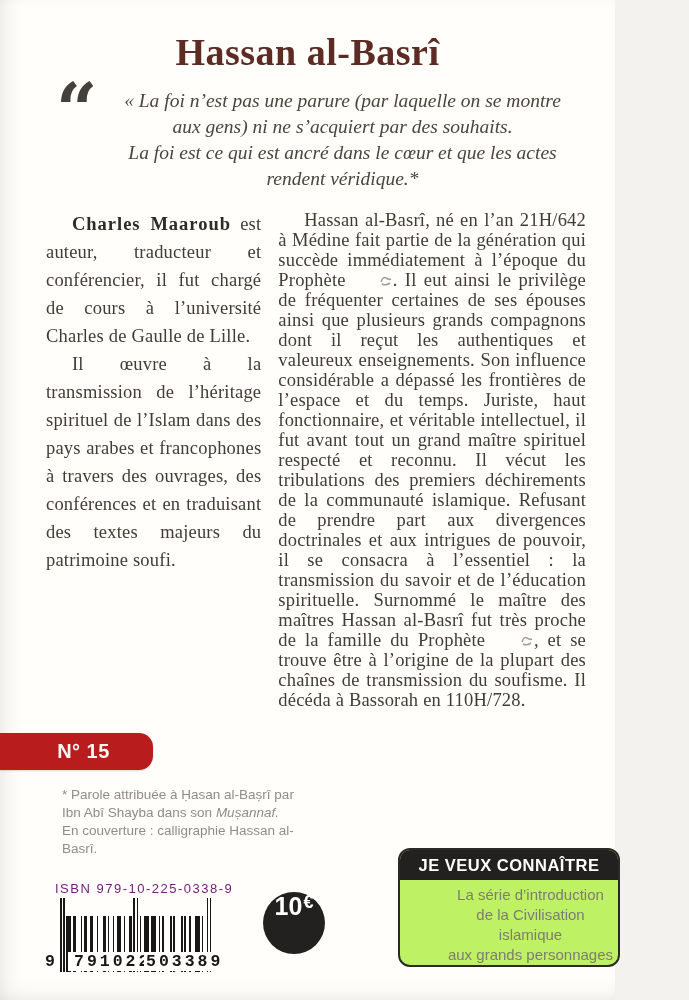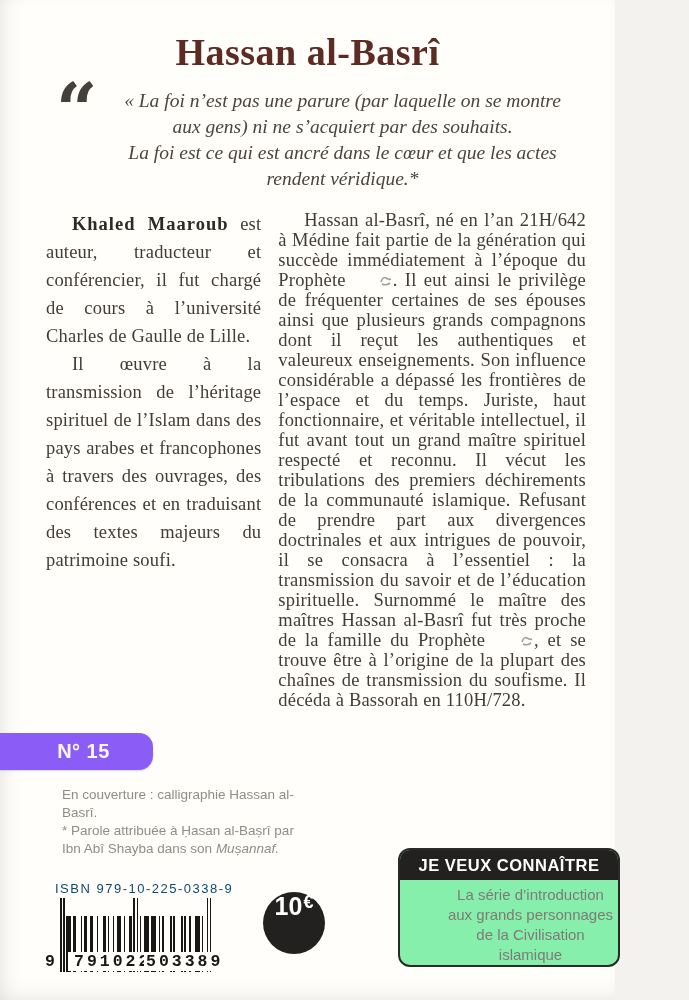--- a/index.html
+++ b/index.html
@@ -18,33 +18,33 @@
               line-height:26px;color:#4a453e;white-space:pre-line;}
   
   .columns{display:flex;align-items:flex-start;margin:18px 29px 0 46px;gap:17px;}
   .col-left{width:247px;font-size:18.5px;line-height:28px;color:#413c35;text-align:justify;letter-spacing:.2px;}
   .col-right{width:353px;font-size:18.5px;line-height:20px;color:#413c35;text-align:justify;letter-spacing:.2px;}
   .col-left p,.col-right p{margin:0;text-indent:1.4em;}
   .col-left p + p{margin-top:0;}
   .lead{font-weight:bold;color:#2e2a24;letter-spacing:1px;}
   .calli{display:inline-block;vertical-align:baseline;opacity:.85;}
   
-  .badge{position:absolute;left:0;top:733px;width:153px;height:37px;background:#8b5cf6;
+  .badge{position:absolute;left:0;top:733px;width:153px;height:37px;background:#b91c1c;
          border-radius:0 14px 14px 0;display:flex;align-items:center;justify-content:center;
          box-shadow:0 1px 2px rgba(0,0,0,.15);}
   .badge span{font-family:"Liberation Sans","DejaVu Sans",sans-serif;font-weight:bold;
               font-size:20px;color:#fbf7f2;letter-spacing:.5px;padding-left:14px;}
   
   .footnotes{position:absolute;left:62px;top:786px;width:252px;
              font-family:"Liberation Sans","DejaVu Sans",sans-serif;font-size:13.5px;
              line-height:18px;color:#908d87;}
   .footnotes .work{font-style:italic;}
   
   .isbn-label{position:absolute;left:55px;top:881px;font-family:"Liberation Sans","DejaVu Sans",sans-serif;
-              font-size:13px;letter-spacing:1.5px;color:#0c4a6e;}
+              font-size:13px;letter-spacing:1.5px;color:#701a75;}
   .barcode{position:absolute;left:60px;top:898px;width:152px;height:76px;}
   .bars{position:absolute;left:0;top:0;height:74px;font-size:0;white-space:nowrap;}
   .bars i{display:inline-block;width:1.6px;height:56px;}
   .bars i.on{background:#181715;}
   .bars i.tall{height:74px;}
   .bc-digits{position:absolute;top:54px;left:0;width:100%;height:22px;
              font-family:"Liberation Mono","DejaVu Sans Mono",monospace;font-size:16.5px;
              font-weight:bold;color:#181715;}
   .bc-digits span{position:absolute;top:0;background:#fffefa;}
   .bc-d0{left:-15px;}
@@ -52,21 +52,21 @@
   .bc-d2{left:84px;letter-spacing:3px;padding:0 2px;}
   
   .price{position:absolute;left:263px;top:892px;width:62px;height:62px;border-radius:50%;
          background:#22211f;display:flex;align-items:flex-start;justify-content:center;}
   .price .val{font-family:"Liberation Sans","DejaVu Sans",sans-serif;font-weight:bold;
               font-size:25px;color:#fff;}
   .price .cur{font-family:"Liberation Sans","DejaVu Sans",sans-serif;font-weight:bold;
               font-size:18px;color:#fff;margin-left:1px;}
   
   .promo{position:absolute;left:398px;top:848px;width:218px;height:115px;
-         border:2px solid #2a2a28;border-radius:12px;background:#86efac;overflow:hidden;
+         border:2px solid #2a2a28;border-radius:12px;background:#bef264;overflow:hidden;
          font-family:"Liberation Sans","DejaVu Sans",sans-serif;}
   .promo-header{background:#22211f;color:#fff;font-weight:bold;font-size:16.5px;
                 letter-spacing:.5px;text-align:center;padding:6px 0 5px;}
   .promo-body{text-align:center;padding-top:5px;font-size:15px;line-height:20px;color:#7d7b78;padding-left:43px;}
   .promo-url{font-weight:bold;font-size:16.5px;color:#1c1c1a;margin-top:1px;}
 </style>
 </head>
 <body>
 
 <div class="page">
@@ -76,39 +76,39 @@
   <div class="quote-wrap">
     <span class="quote-mark">“</span>
     <p class="quote-text">« La foi n’est pas une parure (par laquelle on se montre
 aux gens) ni ne s’acquiert par des souhaits.
 La foi est ce qui est ancré dans le cœur et que les actes
 rendent véridique.*</p>
   </div>
 
   <div class="columns">
     <div class="col-left">
-      <p><span class="lead">Khaled Maaroub</span><span> est auteur, traducteur et conférencier, il fut chargé de cours à l’université Charles de Gaulle de Lille.</span></p>
+      <p><span class="lead">Charles Maaroub</span><span> est auteur, traducteur et conférencier, il fut chargé de cours à l’université Charles de Gaulle de Lille.</span></p>
       <p>Il œuvre à la transmission de l’héritage spirituel de l’Islam dans des pays arabes et francophones à travers des ouvrages, des conférences et en traduisant des textes majeurs du patrimoine soufi.</p>
     </div>
     <div class="col-right">
       <p><span>Hassan al-Basrî, né en l’an 21H/642 à Médine fait partie de la génération qui succède immédiatement à l’époque du Prophète </span><span class="calli"><svg width="14" height="12" viewBox="0 0 14 12">
               <path d="M2 8 Q4 2 7 4 T12 5 M3 10 Q7 12 11 9" stroke="#928e87" fill="none" stroke-width="1.6"></path>
             </svg></span><span>. Il eut ainsi le privilège de fréquenter certaines de ses épouses ainsi que plusieurs grands compagnons dont il reçut les authentiques et valeureux enseignements. Son influence considérable a dépassé les frontières de l’espace et du temps. Juriste, haut fonctionnaire, et véritable intellectuel, il fut avant tout un grand maître spirituel respecté et reconnu. Il vécut les tribulations des premiers déchirements de la communauté islamique. Refusant de prendre part aux divergences doctrinales et aux intrigues de pouvoir, il se consacra à l’essentiel : la transmission du savoir et de l’éducation spirituelle. Surnommé le maître des maîtres  Hassan al-Basrî fut très proche de la famille du Prophète </span><span class="calli"><svg width="14" height="12" viewBox="0 0 14 12">
               <path d="M2 8 Q4 2 7 4 T12 5 M3 10 Q7 12 11 9" stroke="#928e87" fill="none" stroke-width="1.6"></path>
             </svg></span><span>, et se trouve être à l’origine de la plupart des chaînes de transmission du soufisme. Il décéda à Bassorah en 110H/728.</span></p>
     </div>
   </div>
 
   <div class="badge">
     <span>N° 15</span>
   </div>
 
   <div class="footnotes">
+    <div><span>* Parole attribuée à Ḥasan al-Baṣrî par Ibn Abî Shayba dans son </span><span class="work">Muṣannaf.</span></div>
     <div>En couverture : calligraphie Hassan al-Basrî.</div>
-    <div><span>* Parole attribuée à Ḥasan al-Baṣrî par Ibn Abî Shayba dans son </span><span class="work">Muṣannaf.</span></div>
   </div>
 
   <div class="isbn-label">ISBN 979-10-225-0338-9</div>
 
   <div class="barcode">
     <div class="bars" id="bars"><i class="on tall"></i><i class="tall"></i><i class="on tall"></i><i class=""></i><i class="on "></i><i class="on "></i><i class="on "></i><i class=""></i><i class="on "></i><i class="on "></i><i class=""></i><i class=""></i><i class=""></i><i class="on "></i><i class=""></i><i class="on "></i><i class="on "></i><i class=""></i><i class=""></i><i class="on "></i><i class="on "></i><i class=""></i><i class=""></i><i class="on "></i><i class=""></i><i class=""></i><i class=""></i><i class="on "></i><i class="on "></i><i class=""></i><i class="on "></i><i class=""></i><i class=""></i><i class="on "></i><i class=""></i><i class=""></i><i class="on "></i><i class="on "></i><i class=""></i><i class=""></i><i class="on "></i><i class=""></i><i class=""></i><i class="on "></i><i class="on "></i><i class="tall"></i><i class="on tall"></i><i class="tall"></i><i class="on tall"></i><i class="tall"></i><i class="on "></i><i class=""></i><i class=""></i><i class="on "></i><i class="on "></i><i class="on "></i><i class=""></i><i class="on "></i><i class="on "></i><i class="on "></i><i class=""></i><i class=""></i><i class="on "></i><i class=""></i><i class="on "></i><i class=""></i><i class=""></i><i class=""></i><i class=""></i><i class="on "></i><i class=""></i><i class="on "></i><i class=""></i><i class=""></i><i class=""></i><i class=""></i><i class="on "></i><i class=""></i><i class="on "></i><i class=""></i><i class=""></i><i class="on "></i><i class=""></i><i class=""></i><i class=""></i><i class="on "></i><i class="on "></i><i class="on "></i><i class=""></i><i class="on "></i><i class=""></i><i class=""></i><i class="on tall"></i><i class="tall"></i><i class="on tall"></i></div>
     <div class="bc-digits">
       <span class="bc-d0">9</span>
       <span class="bc-d1">791022</span>
       <span class="bc-d2">503389</span>
@@ -117,19 +117,19 @@
 
   <div class="price">
     <span class="val">10</span>
       <span class="cur">€</span>
   </div>
 
   <div class="promo">
     <div class="promo-header">JE VEUX CONNAÎTRE</div>
     <div class="promo-body">
       <div>La série d’introduction</div>
+      <div>de la Civilisation islamique</div>
       <div>aux grands personnages</div>
-      <div>de la Civilisation islamique</div>
       <div class="promo-url">www.albouraq.com</div>
     </div>
   </div>
 
 </div>
 
 </body></html>

